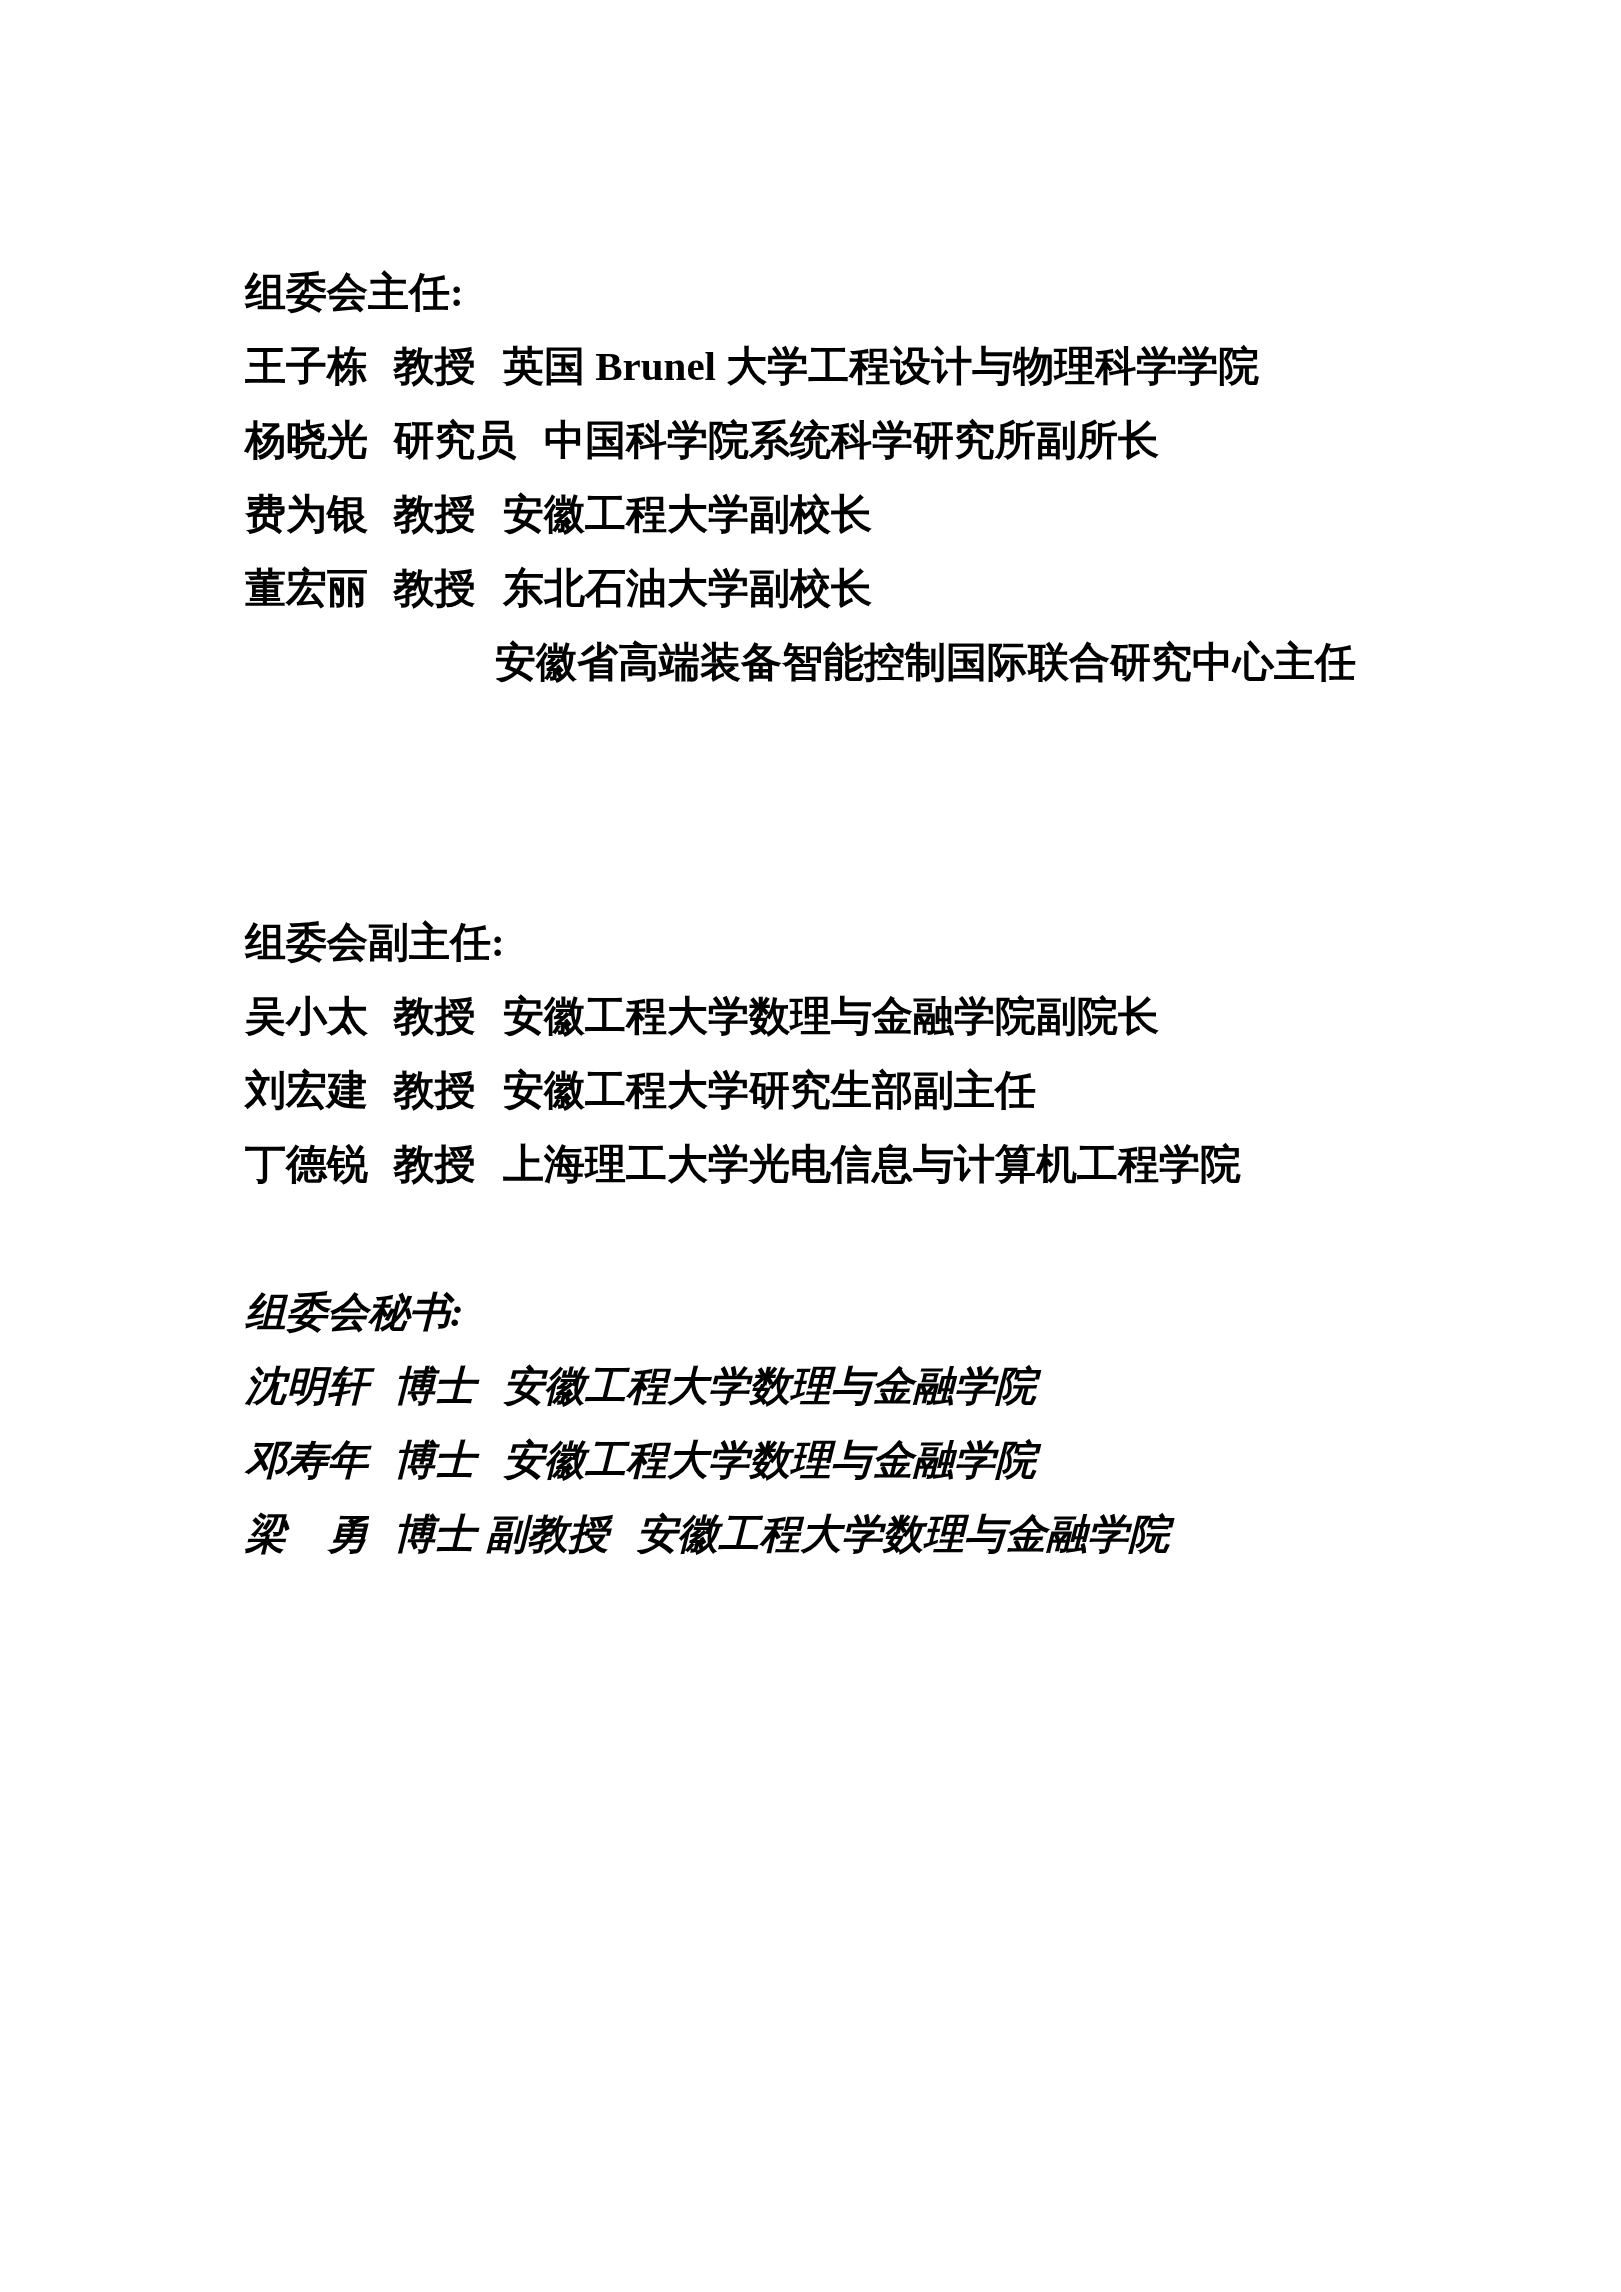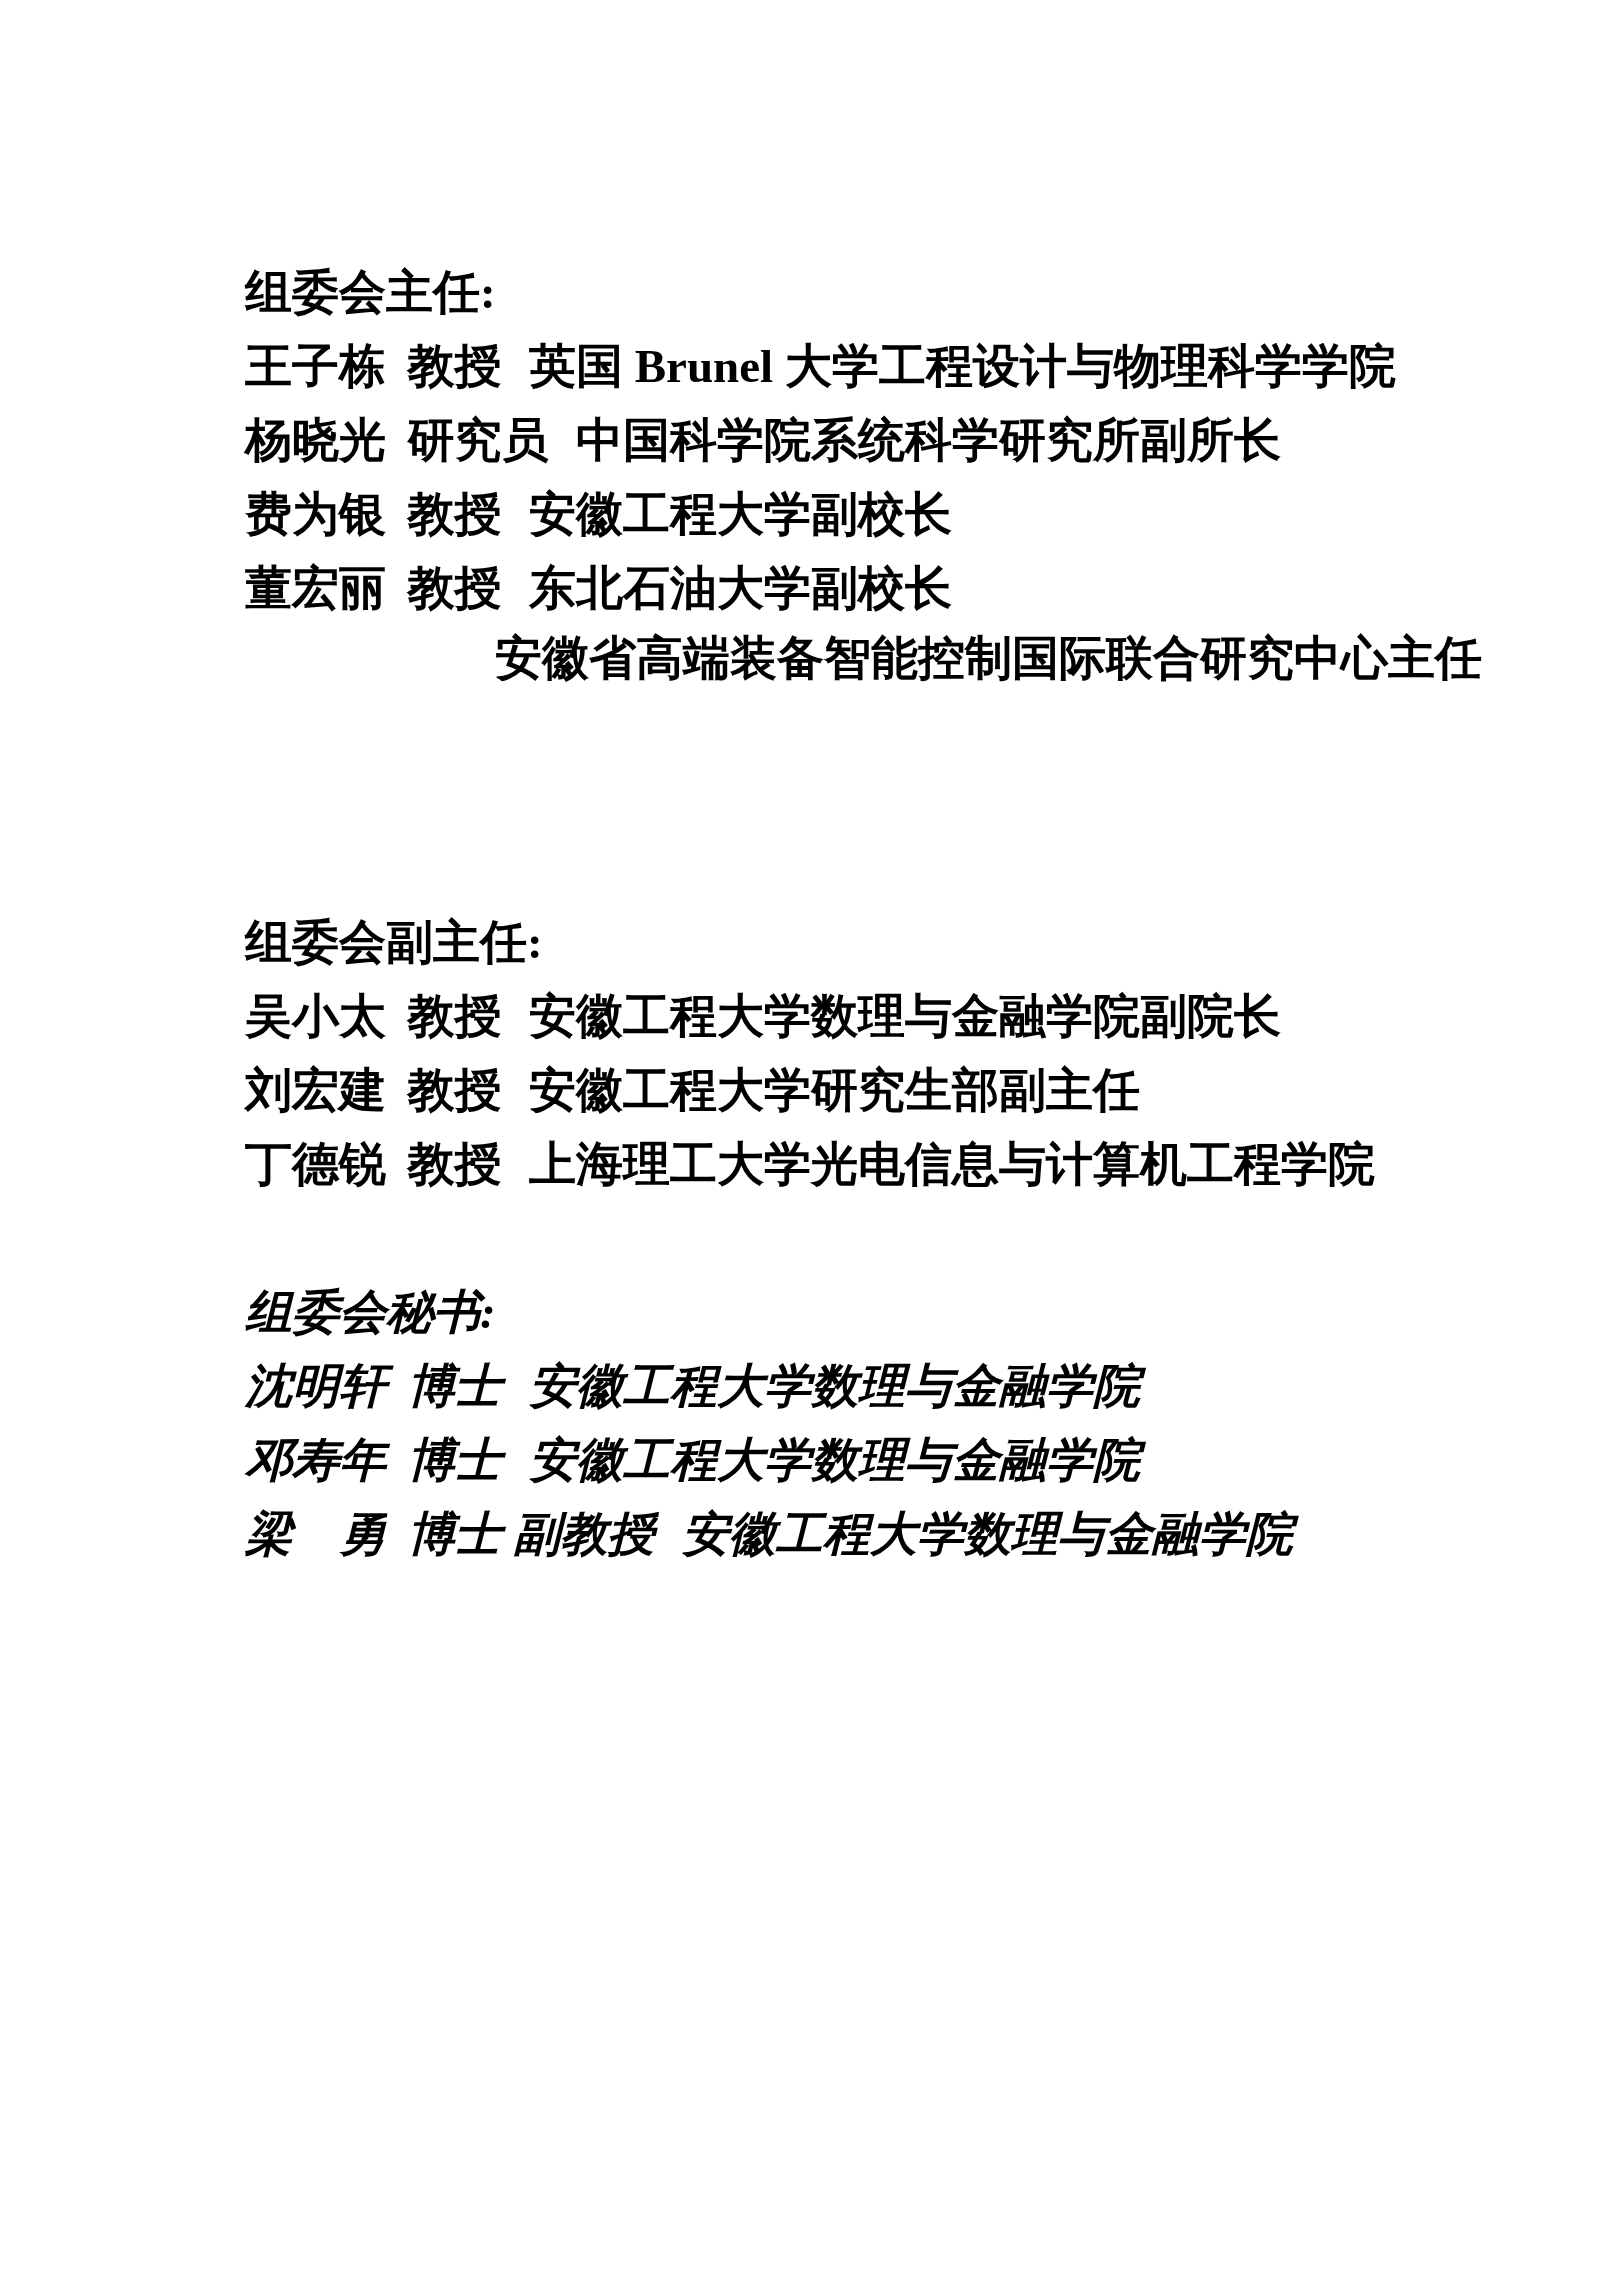--- a/index.html
+++ b/index.html
@@ -12,41 +12,41 @@
     height: 2293px;
     position: relative;
     font-family: "Liberation Serif", "DejaVu Serif", serif;
     font-weight: bold;
     color: #000000;
     overflow: hidden;
   }
   .doc {
     padding-left: 245px;
     padding-top: 255px;
-    font-size: 47px;
+    font-size: 41px;
   }
   .line {
     height: 74px;
     line-height: 74px;
     white-space: nowrap;
   }
   .section-2 { margin-top: 206px; }
   .section-3 { margin-top: 74px; font-style: italic; }
   .name {
     display: inline-block;
     min-width: 127px;
     margin-right: 21.6px;
   }
   .title {
     display: inline-block;
     margin-right: 27.4px;
     text-align: center;
   }
   .aff { display: inline-block; }
-  .continuation { padding-left: 250px; font-family: Liberation Mono, monospace; }
+  .continuation { padding-left: 250px; }
 </style>
 </head>
 <body>
 
 <div class="doc">
 
   <div class="section section-1">
     <div class="line heading">组委会主任:</div>
 
     <div class="line">

